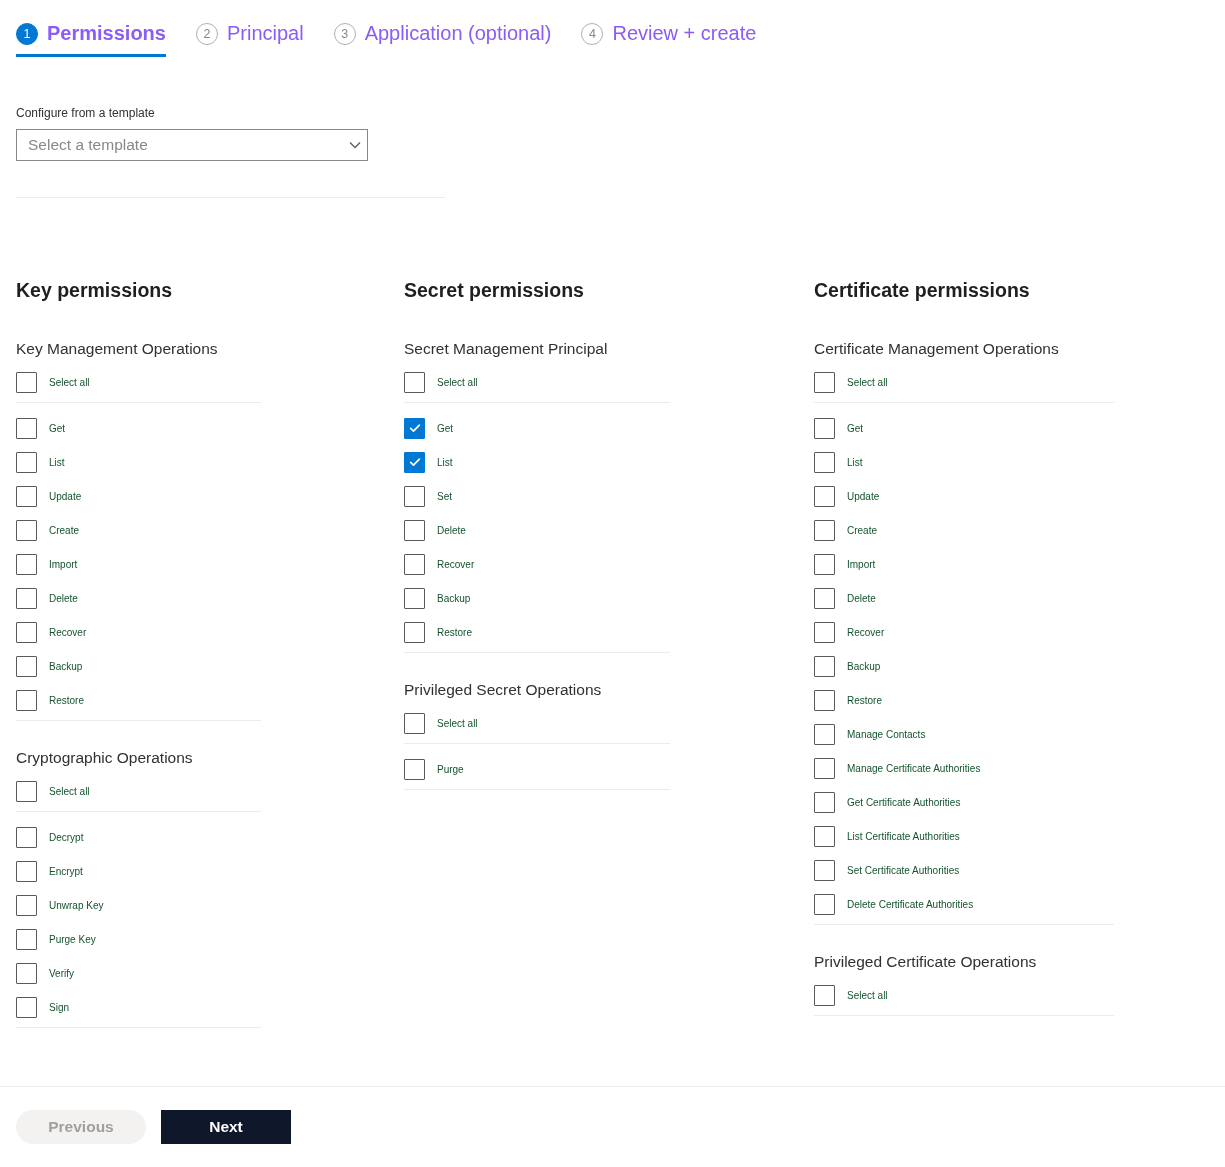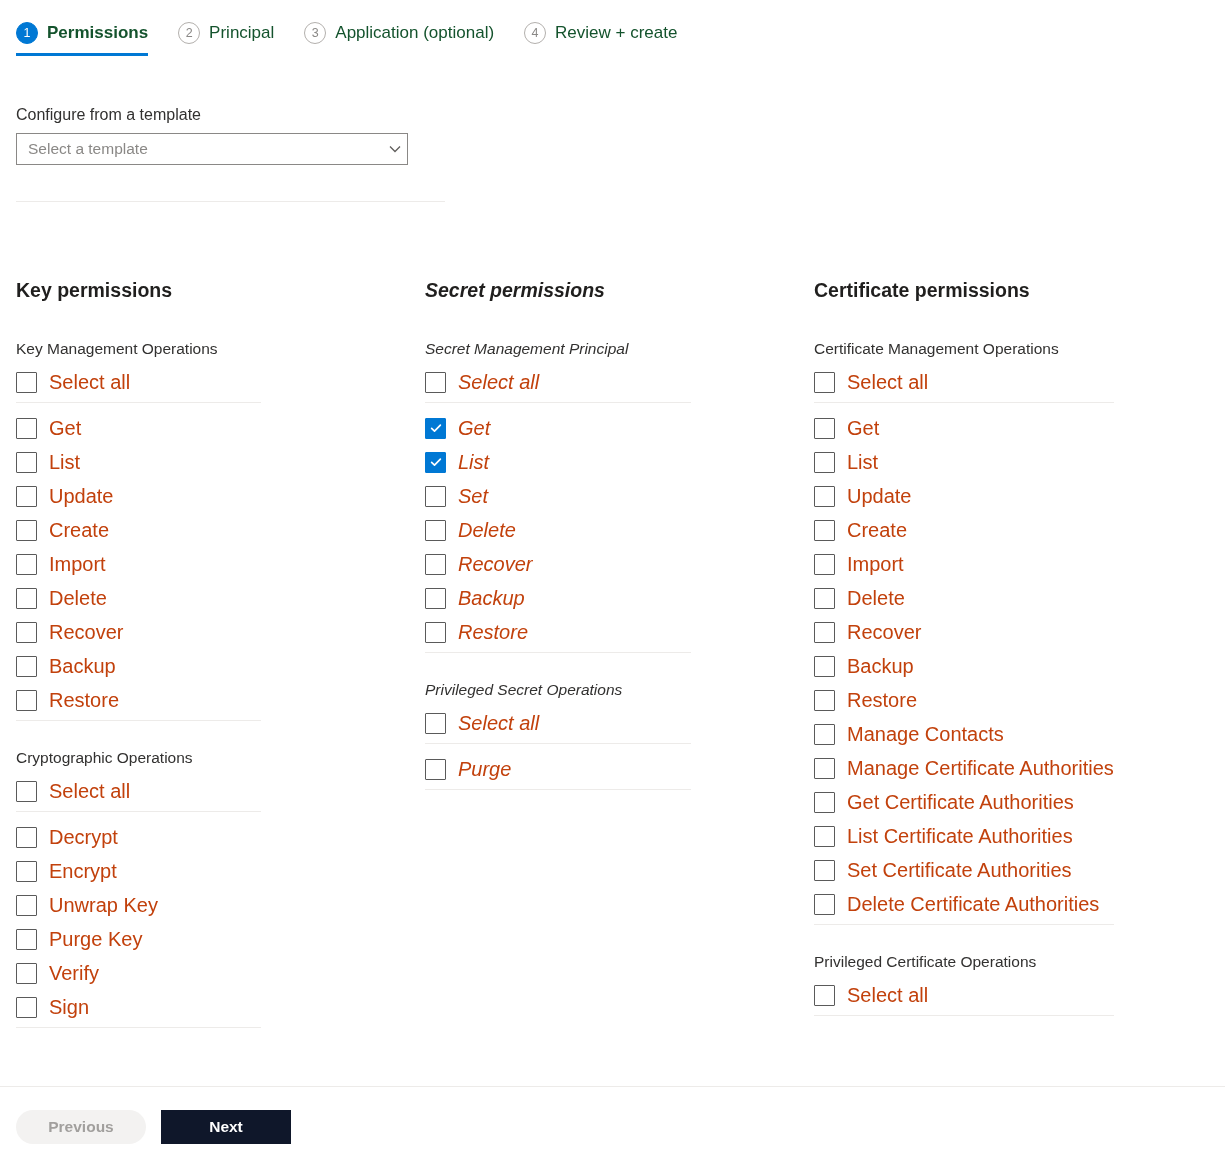--- a/index.html
+++ b/index.html
@@ -49,46 +49,46 @@
     background: #0078d4;
     color: #ffffff;
     border: 1px solid #0078d4;
   }
   .step.inactive .step-circle {
     background: #ffffff;
     color: #8a8886;
     border: 1px solid #b3b0ad;
   }
   .step-label {
-    font-size: 17px;
-    color: #14532d;
+    font-size: 20px;
+    color: #8b5cf6;
   }
   .step.active .step-label {
     font-weight: bold;
   }
   .step.active .step-underline {
     position: absolute;
     left: 0;
     right: 0;
     bottom: 0;
     height: 3px;
     background: #0078d4;
   }
 
   
   .template-block {
     padding: 52px 0 0 16px;
   }
   .template-label {
-    font-size: 16px;
+    font-size: 12px;
     color: #323130;
     margin-bottom: 9px;
   }
   .template-select {
-    width: 392px;
+    width: 352px;
     height: 32px;
     border: 1px solid #8a8886;
     background: #ffffff;
     display: flex;
     align-items: center;
     justify-content: space-between;
     padding: 0 5px 0 11px;
     box-sizing: border-box;
     cursor: pointer;
   }
@@ -116,21 +116,21 @@
     right: 0;
     bottom: 81px;
     overflow: hidden;
     margin-top: 43px;
   }
   .col {
     position: absolute;
     top: 0;
   }
   .col-1 { left: 16px;  width: 260px; }
-  .col-2 { left: 425px; width: 280px; font-style: italic; }
+  .col-2 { left: 404px; width: 280px; }
   .col-3 { left: 814px; width: 310px; }
 
   .col-title {
     font-size: 19.5px;
     font-weight: bold;
     color: #201f1e;
     margin: 0 0 38px 0;
   }
   .group-title {
     font-size: 15.5px;
@@ -159,22 +159,22 @@
     justify-content: center;
     border-radius: 1px;
   }
   .cb-row.checked .cb-box {
     background: #0078d4;
     border-color: #0078d4;
   }
   .cb-box svg { display: none; }
   .cb-row.checked .cb-box svg { display: block; }
   .cb-label {
-    font-size: 20px;
-    color: #c2410c;
+    font-size: 10px;
+    color: #14532d;
   }
   .group-rule {
     height: 1px;
     background: #edebe9;
     margin: 3px 0 8px 0;
   }
   .col-1 .group-rule { width: 245px; }
   .col-2 .group-rule { width: 266px; }
   .col-3 .group-rule { width: 300px; }
 

